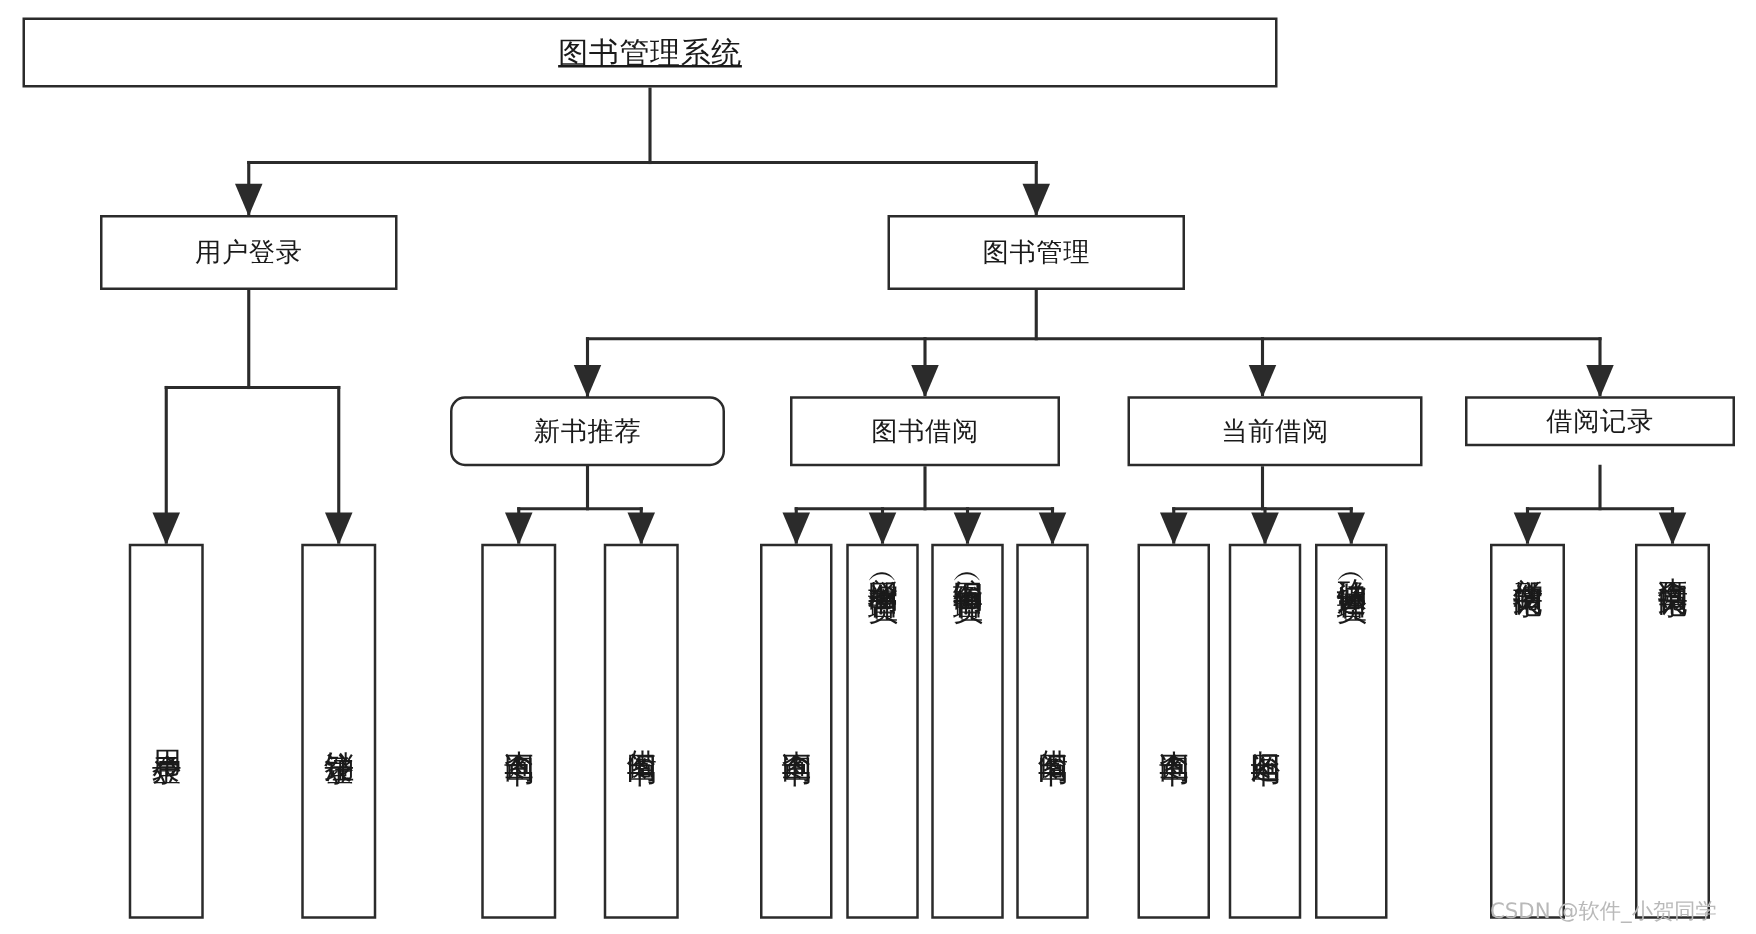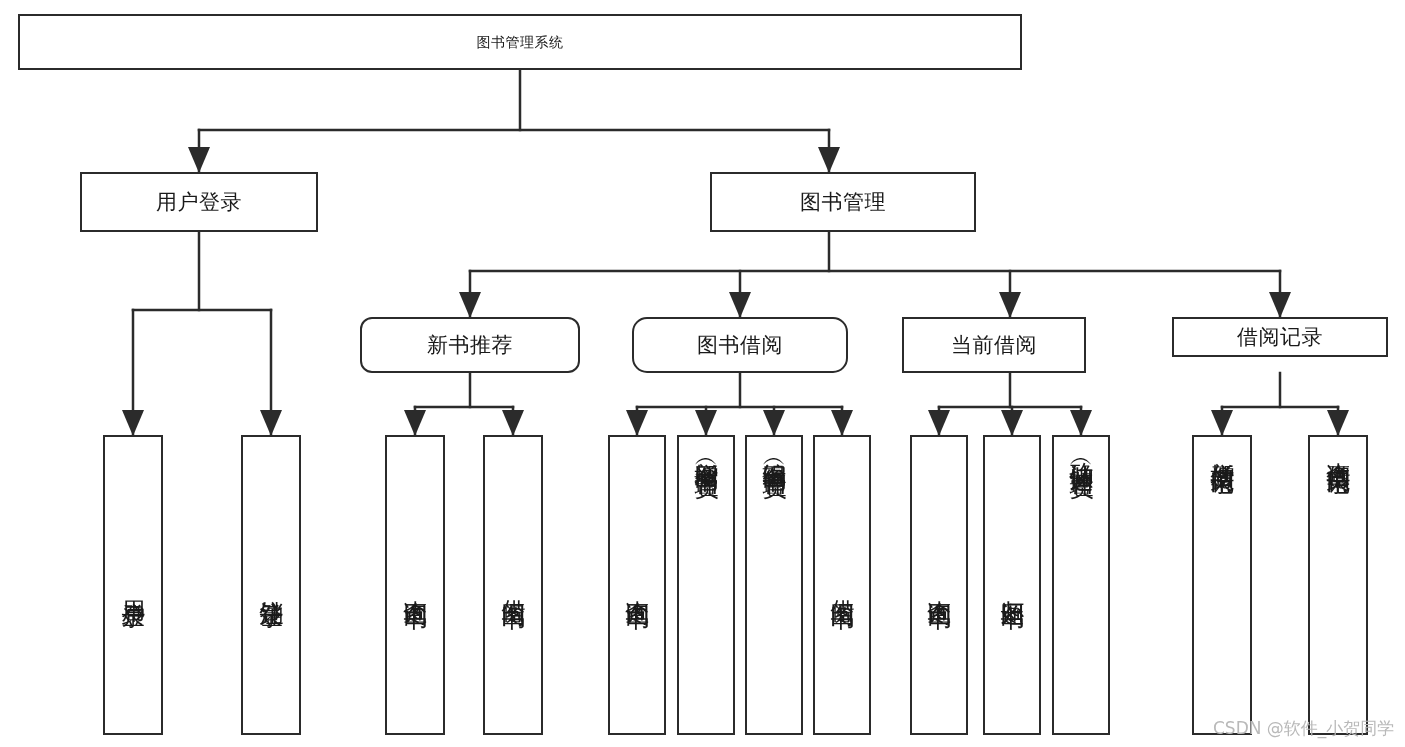--- a/index.html
+++ b/index.html
@@ -41,21 +41,22 @@
     text-align: center;
     line-height: 1.0;
   }
   
   .node.horiz .label {
     font-size: 21px;
     letter-spacing: 0.5px;
     white-space: nowrap;
   }
   .node.root .label {
-    font-size: 14px;
+    font-size: 24px;
+    text-decoration: underline;
   }
   
   .node.vert {
     align-items: center;
     justify-content: center;
     padding: 6px 0;
   }
   .node.vert .label {
     writing-mode: vertical-rl;
     text-orientation: upright;
@@ -66,21 +67,20 @@
   }
   .node.vert.top .label {
     align-self: flex-start;
   }
   .watermark {
     position: absolute;
     color: #b9b9b9;
     font-size: 17px;
     white-space: nowrap;
     user-select: none;
-    margin-left: 21px;
   }
 </style>
 </head>
 <body>
 
 <div id="canvas">
 
   <svg id="edges" viewBox="0 0 1405 747" xmlns="http://www.w3.org/2000/svg">
       <line x1="520" y1="70" x2="520" y2="130" stroke="#2b2b2b" stroke-width="2.5" stroke-linecap="square"></line>
       <line x1="199" y1="130" x2="829" y2="130" stroke="#2b2b2b" stroke-width="2.5" stroke-linecap="square"></line>
@@ -136,30 +136,30 @@
       <polygon points="1327,410 1349,410 1338,436" fill="#2b2b2b"></polygon>
     </svg>
 
   <div id="nodes-layer">
       <div class="node horiz root" style="left: 18px; top: 14px; width: 1004px; height: 56px;">
         <span class="label">图书管理系统</span>
       </div>
       <div class="node horiz" style="left: 80px; top: 172px; width: 238px; height: 60px;">
         <span class="label">用户登录</span>
       </div>
-      <div class="node horiz" style="left: 710px; top: 172px; width: 266px; height: 60px;">
+      <div class="node horiz" style="left: 710px; top: 172px; width: 238px; height: 60px;">
         <span class="label">图书管理</span>
       </div>
       <div class="node horiz" style="left: 360px; top: 317px; width: 220px; height: 56px; border-radius: 12px;">
         <span class="label">新书推荐</span>
       </div>
-      <div class="node horiz" style="left: 632px; top: 317px; width: 216px; height: 56px; border-radius: 15px;">
+      <div class="node horiz" style="left: 632px; top: 317px; width: 216px; height: 56px;">
         <span class="label">图书借阅</span>
       </div>
-      <div class="node horiz" style="left: 902px; top: 317px; width: 184px; height: 56px; justify-content: center;">
+      <div class="node horiz" style="left: 902px; top: 317px; width: 236px; height: 56px; justify-content: center;">
         <span class="label">当前借阅</span>
       </div>
       <div class="node horiz" style="left: 1172px; top: 317px; width: 216px; height: 40px;">
         <span class="label">借阅记录</span>
       </div>
       <div class="node vert" style="left: 103px; top: 435px; width: 60px; height: 300px;">
         <span class="label">用户登录</span>
       </div>
       <div class="node vert" style="left: 241px; top: 435px; width: 60px; height: 300px;">
         <span class="label">注销登录</span>

